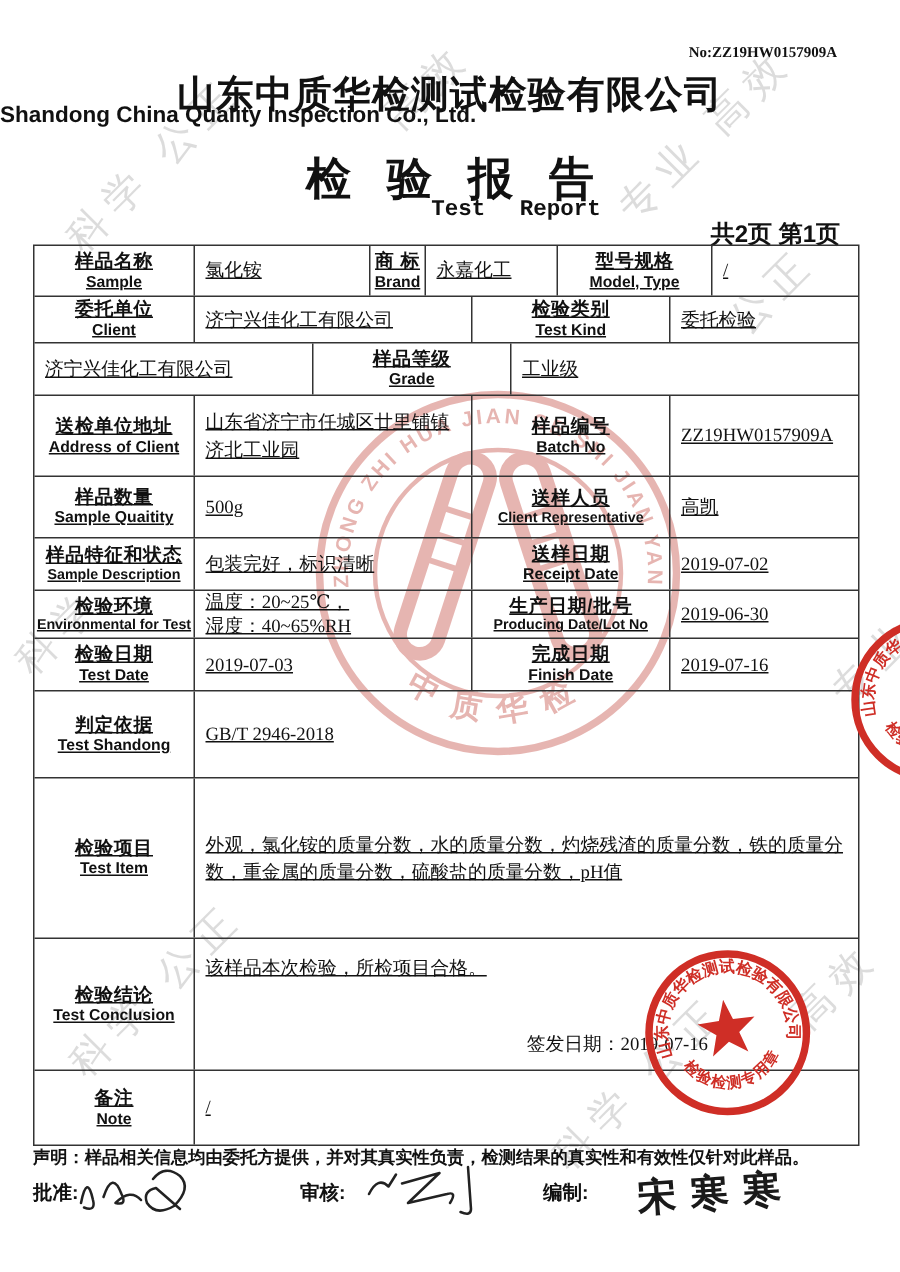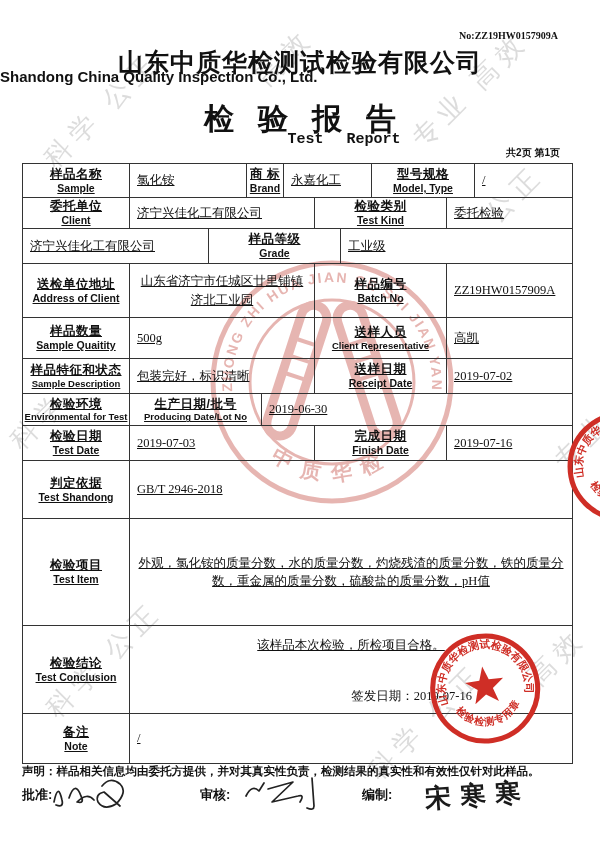--- a/index.html
+++ b/index.html
@@ -16,27 +16,27 @@
              font-weight:bold;font-size:10px;margin-left:39px;}
   .company-cn{position:absolute;top:46px;left:0;width:100%;text-align:center;
               font-size:25px;font-weight:bold;letter-spacing:1px;}
   .company-en{position:absolute;top:68px;left:0;width:100%;text-align:left;
               font-size:15px;font-weight:bold;}
   .title-cn{position:absolute;top:99px;left:0;width:100%;text-align:center;
             font-size:30px;font-weight:bold;}
   .title-cn span{letter-spacing:24px;margin-right:-24px;}
   .title-en{position:absolute;top:131px;left:0;width:100%;text-align:center;
             font-family:Liberation Mono, monospace;font-size:15px;font-weight:bold;word-spacing:14px;padding-left:44px;}
-  .pagination{position:absolute;top:146px;right:40px;font-size:10px;font-weight:bold;}
+  .pagination{position:absolute;top:146px;right:40px;font-size:16px;font-weight:bold;}
   
   .tbl{position:absolute;left:22px;top:163px;width:551px;border:1.5px solid #333;box-sizing:border-box;}
   .row{display:flex;box-sizing:border-box;}
   .row:not(:last-child){border-bottom:1px solid #333;}
   .cell{box-sizing:border-box;overflow:hidden;text-decoration:underline;}
-  .cell:not(:first-child){border-left:1px solid #333;text-align:center;}
+  .cell:not(:first-child){border-left:1px solid #333;}
   .lab{display:flex;flex-direction:column;align-items:center;justify-content:center;
        text-align:center;font-weight:bold;line-height:1.18;}
   .lab .cn{font-size:12.5px;letter-spacing:0.5px;}
   .lab .en{font-size:10.5px;white-space:nowrap;}
   .lab .en.sm{font-size:9.5px;}
   .val{display:flex;align-items:center;padding:2px 7px;
        font-family:"Liberation Serif","DejaVu Serif",serif;font-size:12.5px;line-height:1.45;}
   .c-lab{width:106px;}
   .c-v1{width:185px;}
   .c-l2{width:132px;}
@@ -188,20 +188,26 @@
           <span class="en">Receipt Date</span>
         </div>
         <div class="cell val c-v2">2019-07-02</div>
       </div>
 
       <div class="row" style="height:32px">
         <div class="cell lab c-lab">
           <span class="cn">检验环境</span>
           <span class="en sm">Environmental for Test</span>
         </div>
+        <div class="cell val c-v1" style="line-height:1.25">
+          <span>
+            <span>温度：20~25℃，</span><br>
+            <span>湿度：40~65%RH</span>
+          </span>
+        </div>
         <div class="cell lab c-l2">
           <span class="cn">生产日期/批号</span>
           <span class="en sm">Producing Date/Lot No</span>
         </div>
         <div class="cell val c-v2">2019-06-30</div>
       </div>
 
       <div class="row" style="height:35px">
         <div class="cell lab c-lab">
           <span class="cn">检验日期</span>

